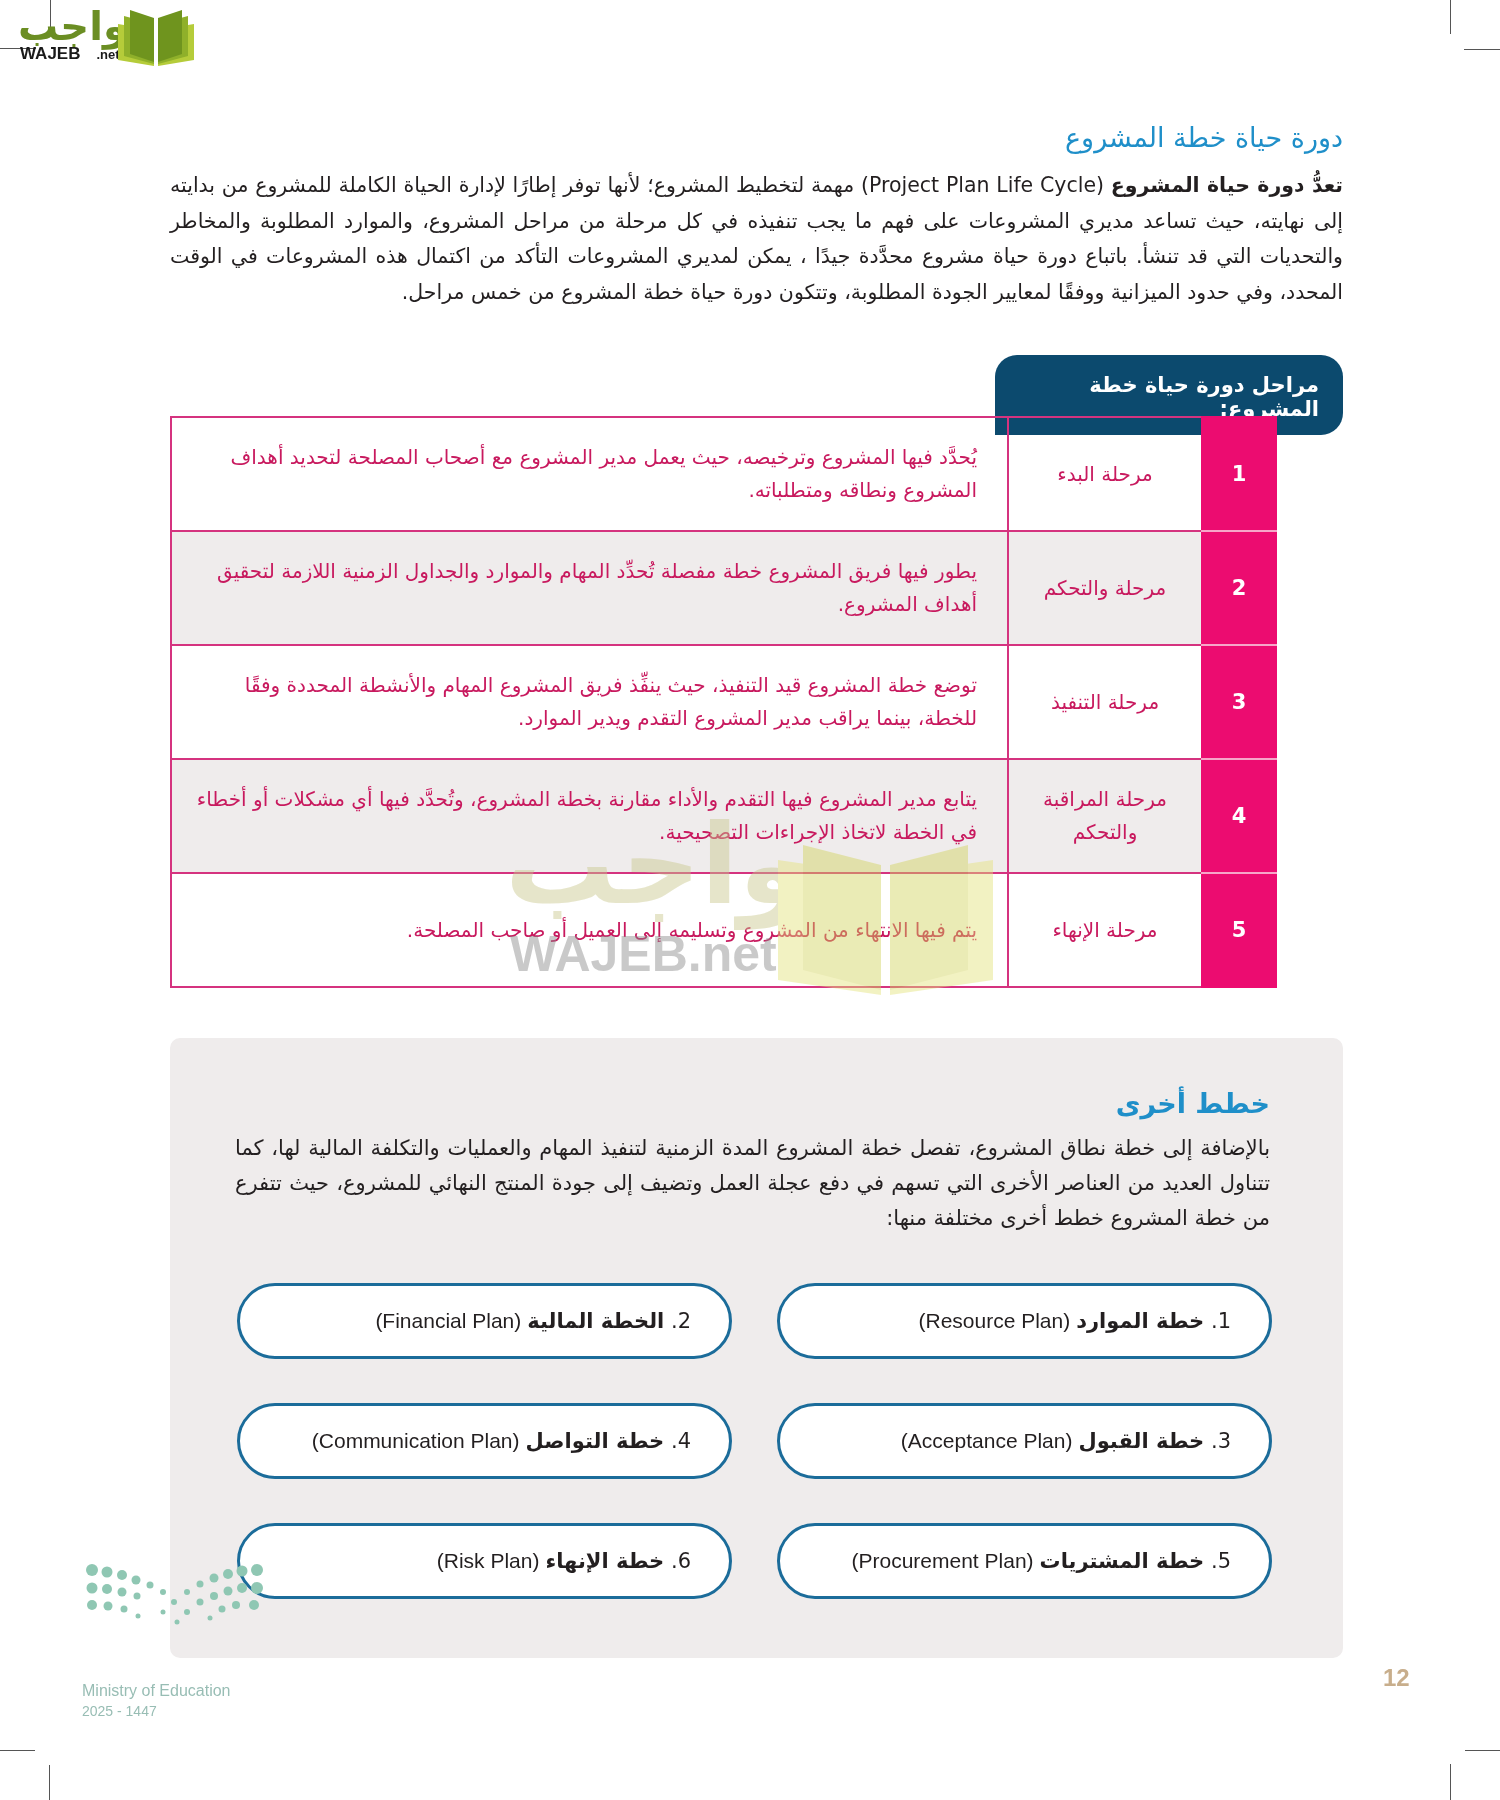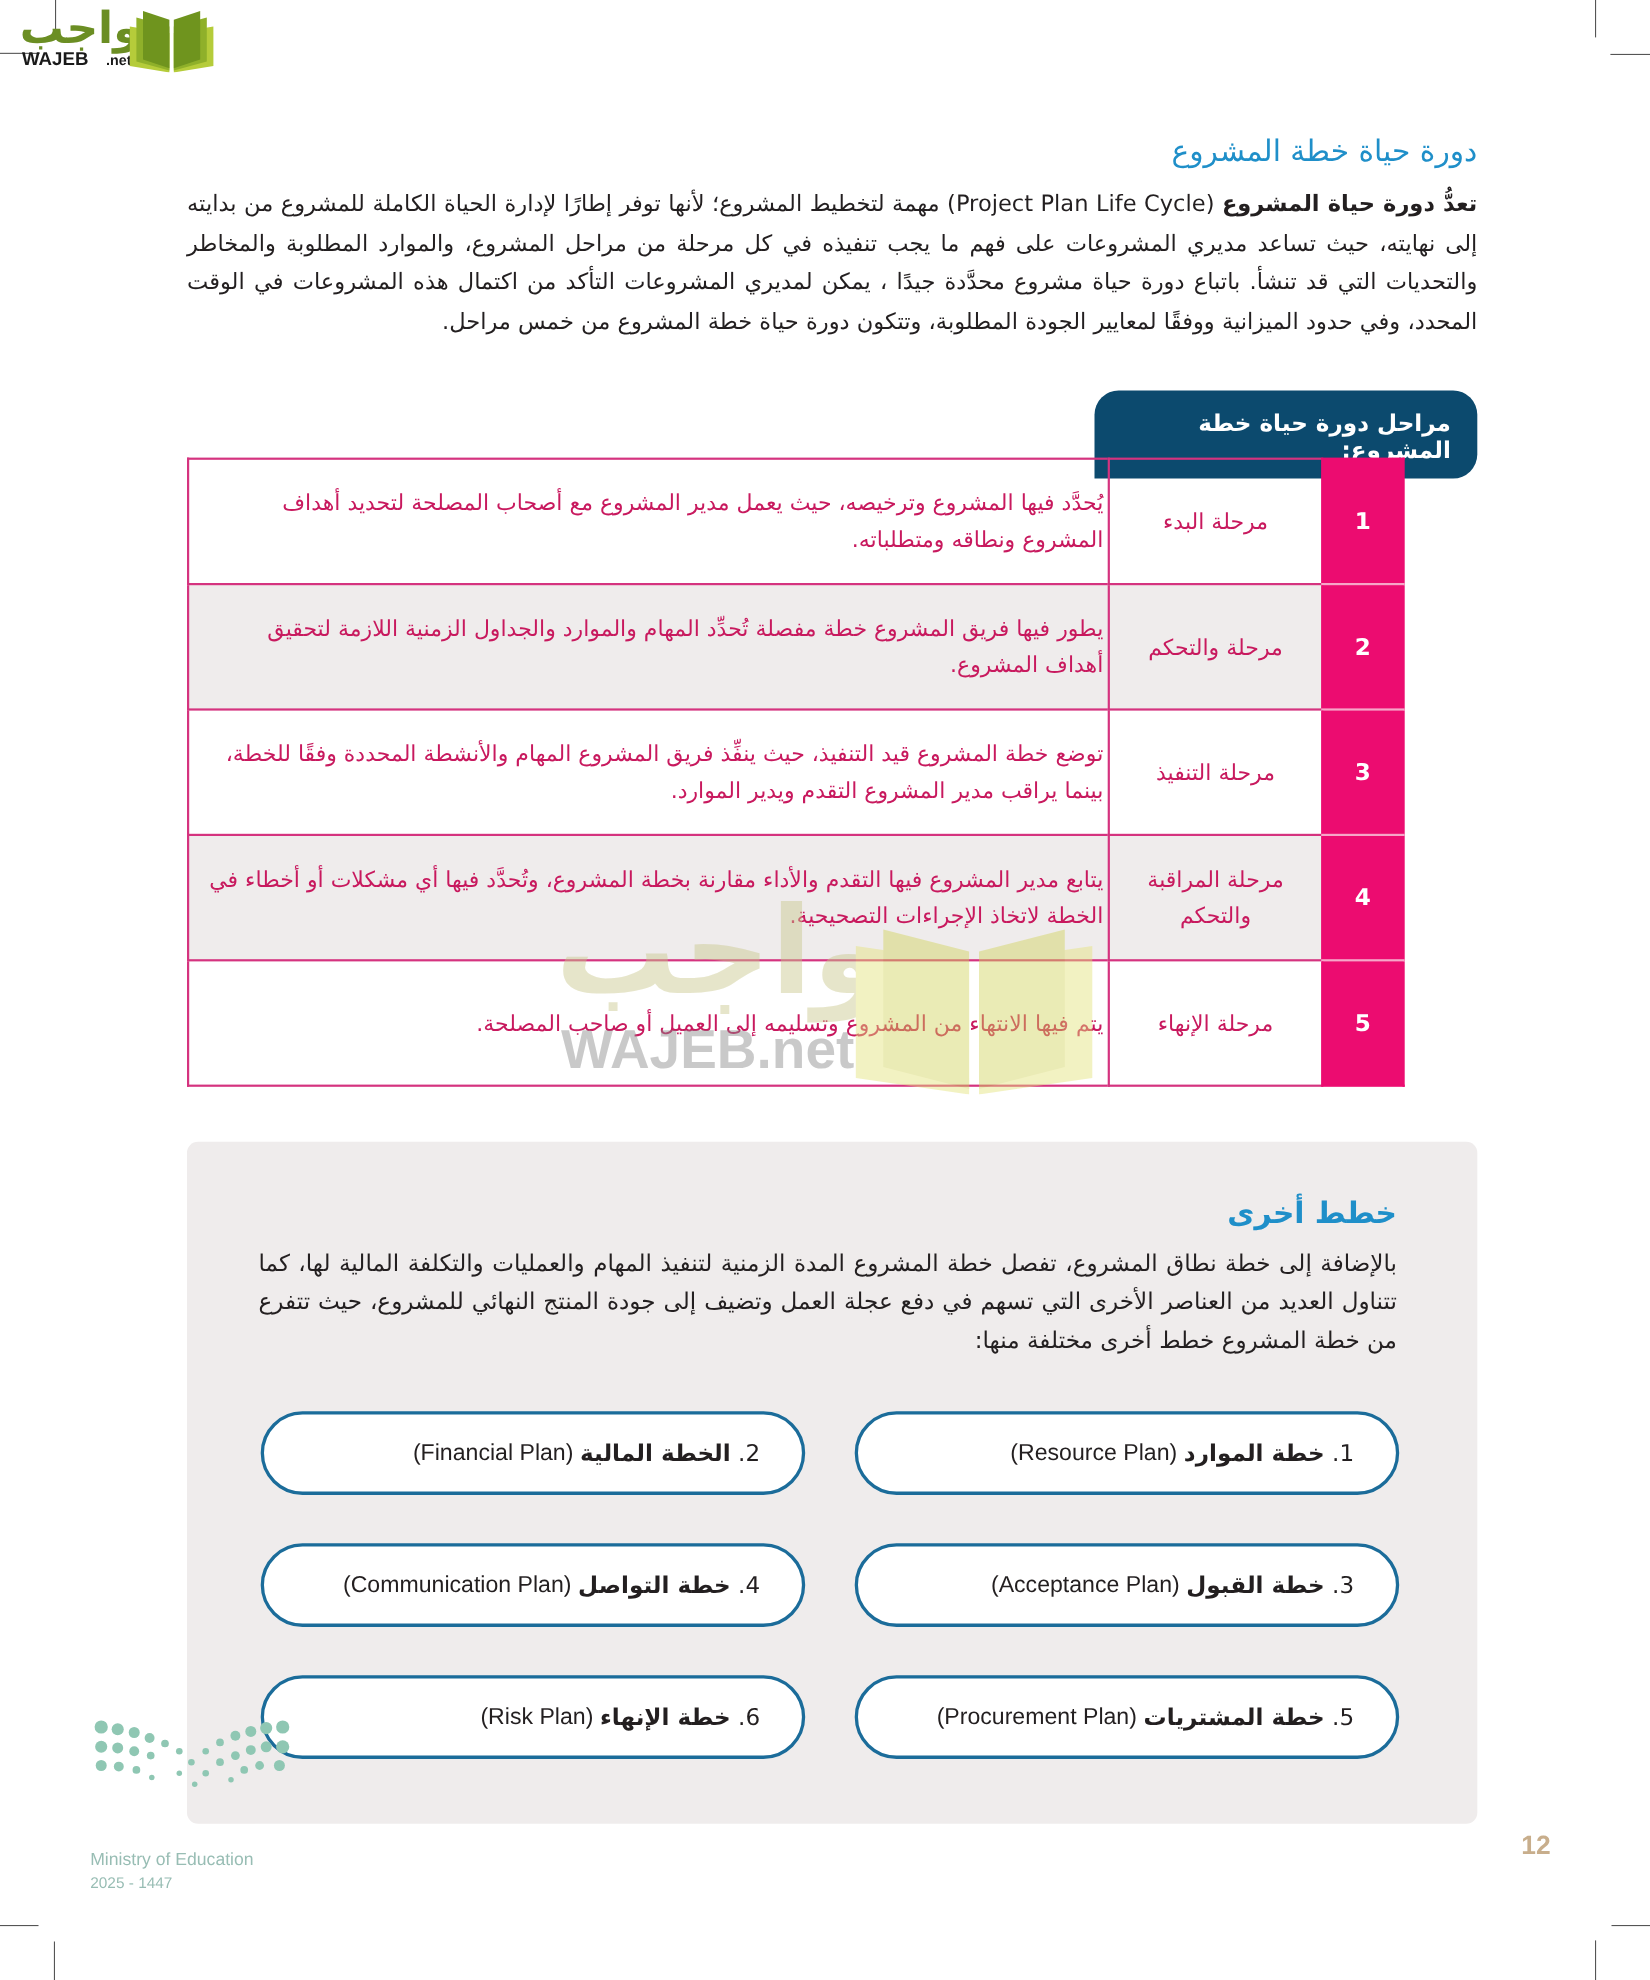--- a/index.html
+++ b/index.html
@@ -46,21 +46,21 @@
   .stages-table td.num {
     width:72px; background:#ec0c70; color:#fff; font-weight:bold; text-align:center; font-size:21px;
     border-color:#ec0c70; border-bottom:2px solid #f6a6c8; border-top:2px solid #f6a6c8;
   }
   .stages-table tr:first-child td.num { border-top-color:#ec0c70; }
   .stages-table tr:last-child td.num { border-bottom-color:#ec0c70; }
   .stages-table td.name {
     width:176px; text-align:center; color:#c8195e; font-size:20px; line-height:33px; padding:0 8px;
   }
   .stages-table td.desc {
-    color:#c8195e; font-size:20px; line-height:33px; padding:0 4px 0 18px; text-align:right;
+    color:#c8195e; font-size:20px; line-height:33px; padding:0 30px 0 18px; text-align:right;
   }
   .stages-table tr.shade td.name, .stages-table tr.shade td.desc { background:#efecec; }
 
   
   .watermark { position:absolute; left:505px; top:815px; width:490px; height:170px; opacity:0.45; pointer-events:none; }
   .wm-ar { position:absolute; left:0; top:-10px; font-size:110px; font-weight:bold; color:#c9c78c; line-height:120px; }
   .wm-en { position:absolute; left:5px; top:110px; font-family:"Liberation Sans", sans-serif; font-size:50px; font-weight:bold; color:#8a8a8a; }
   .wm-book { position:absolute; left:268px; top:25px; width:225px; height:155px; }
 
   

